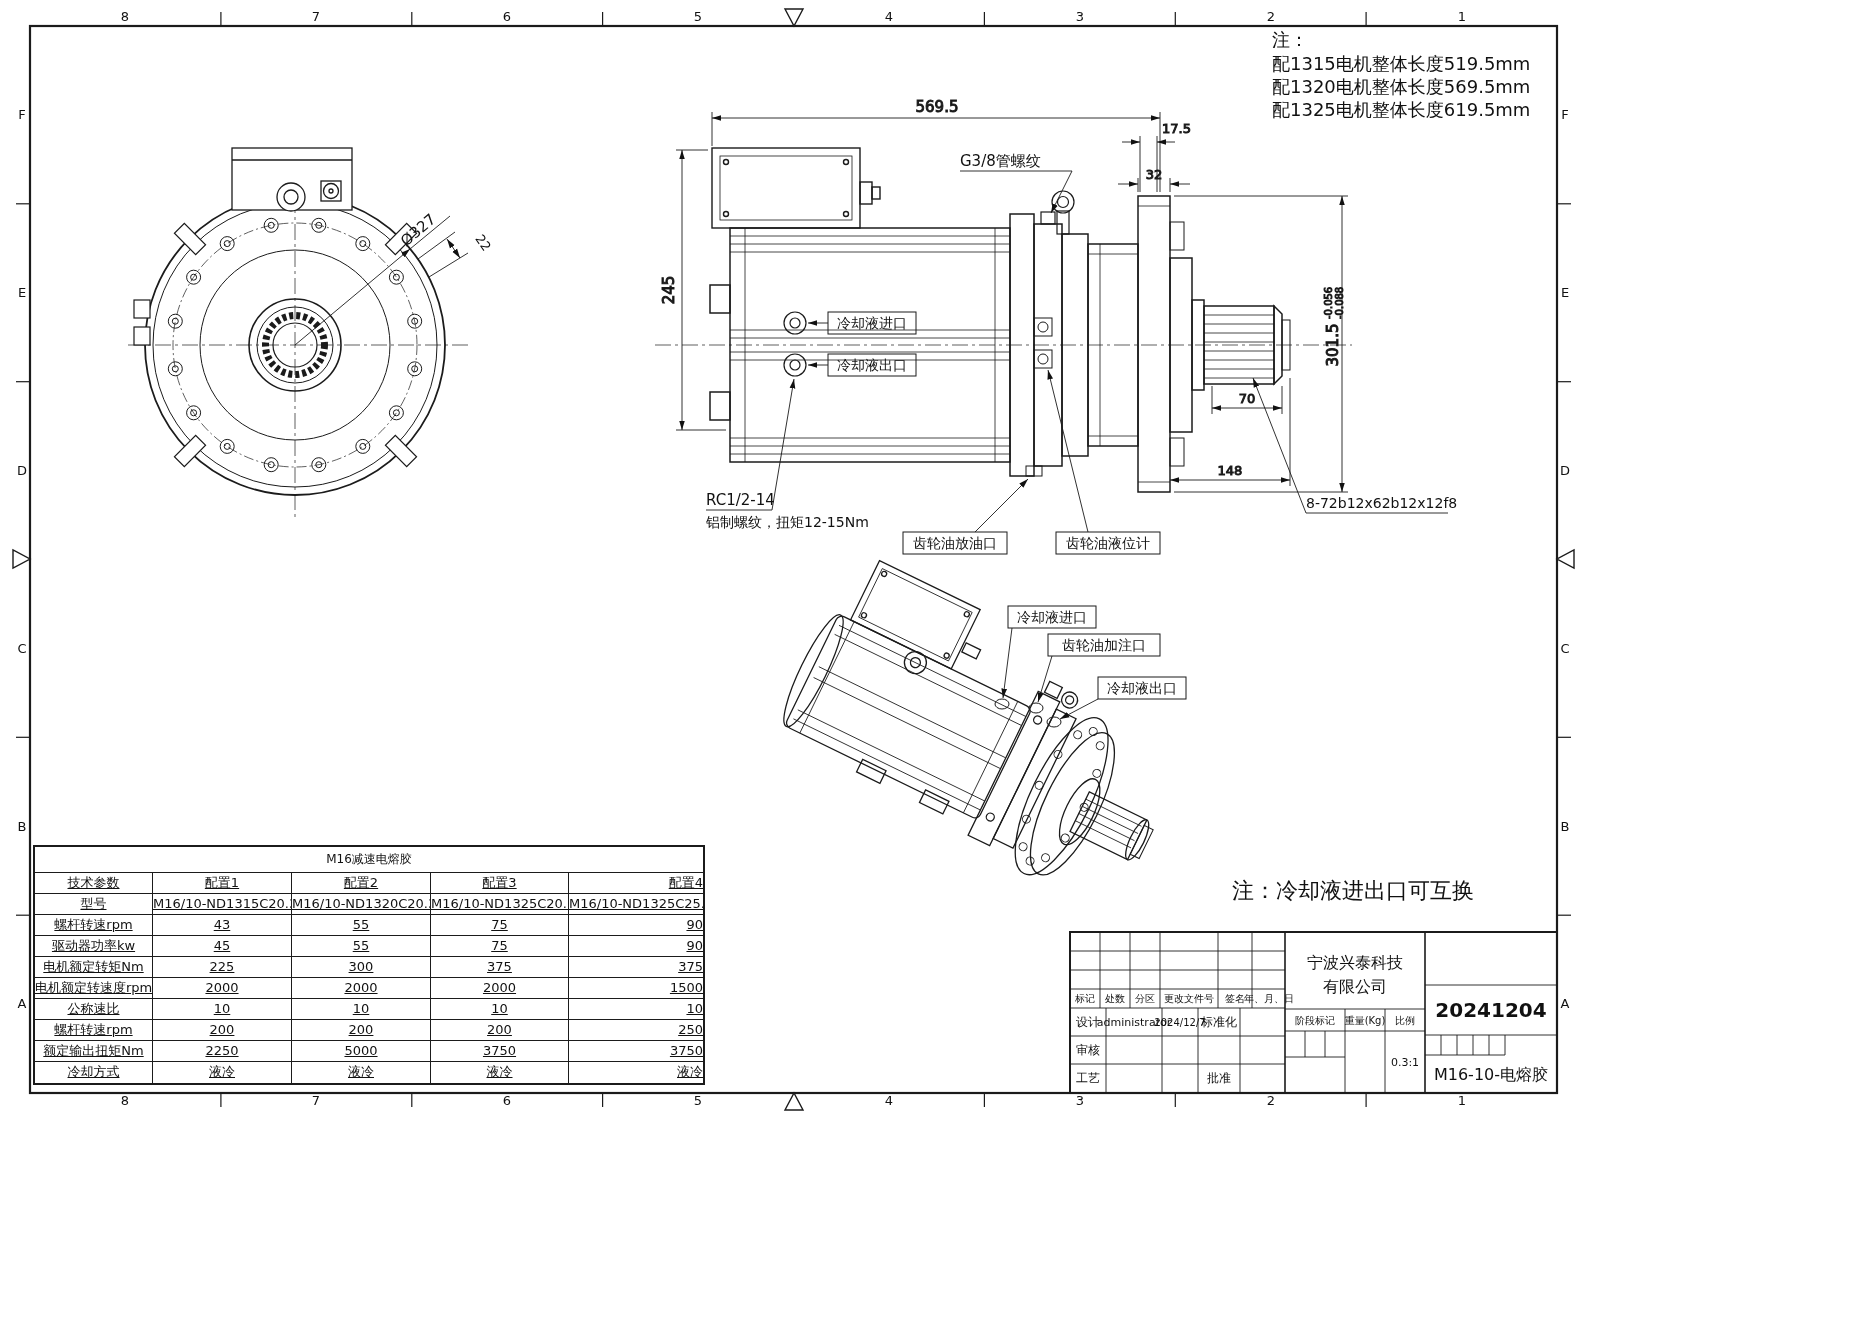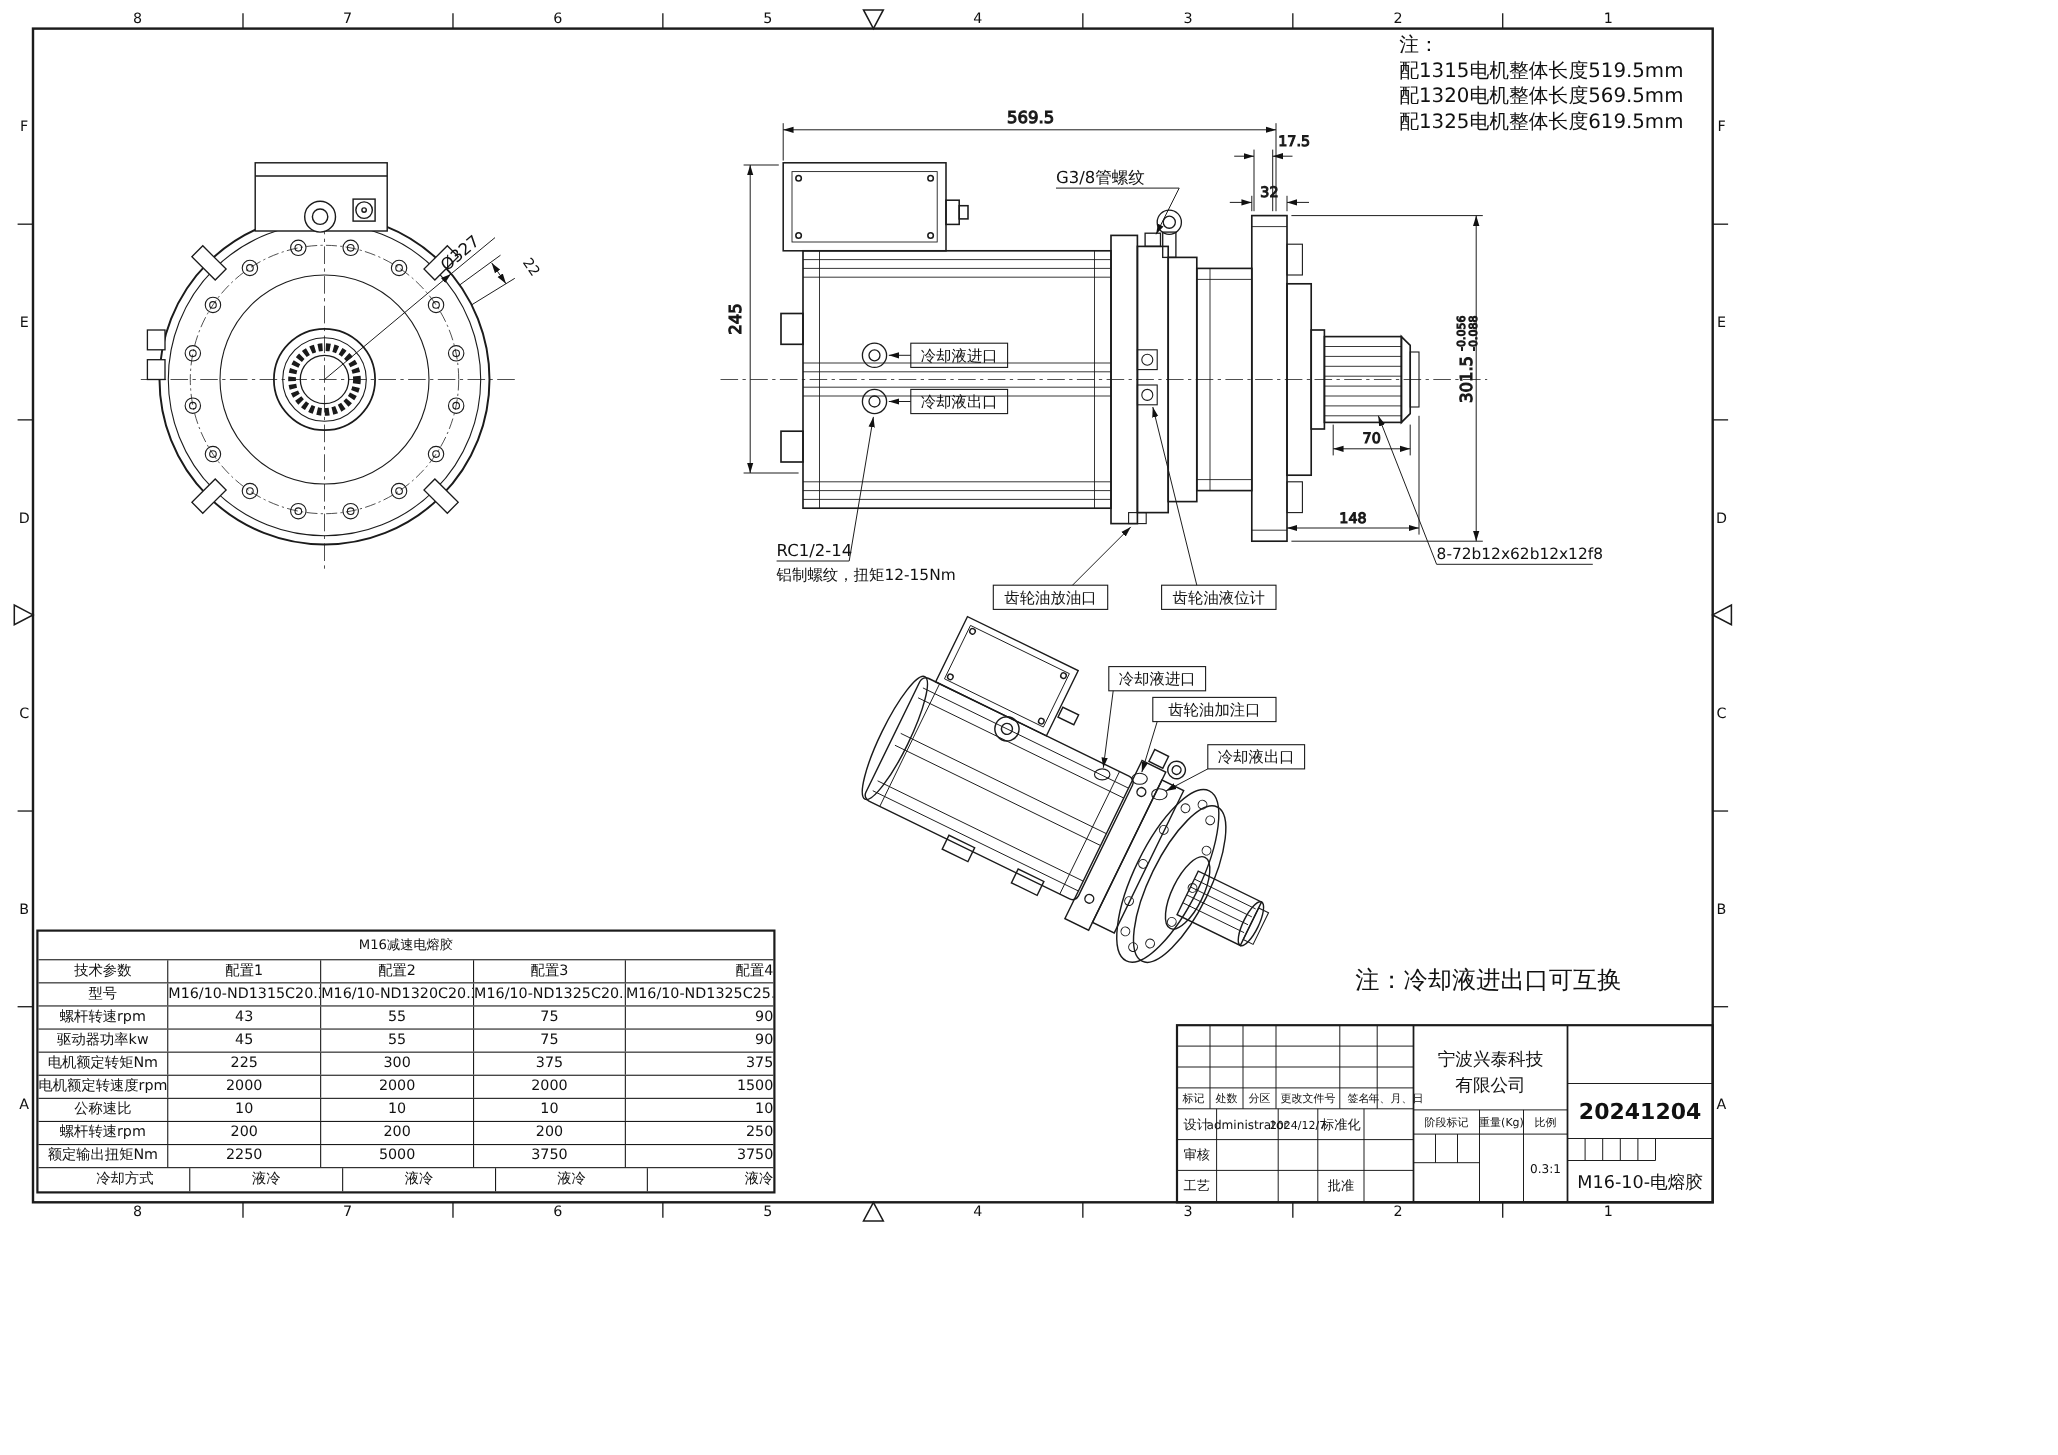--- a/index.html
+++ b/index.html
@@ -19,22 +19,22 @@
   .tb11{font-size:11px;}
   .tb12{font-size:12px;}
   .tb16{font-size:16px;}
   .tb20{font-size:20px;font-weight:bold;}
   .mid{text-anchor:middle;}
   
   .param-table{position:absolute;left:33px;top:845px;width:672px;border:2px solid #1b1b1b;
                background:#fff;box-sizing:border-box;}
   .pt-title{height:25px;line-height:25px;text-align:center;font-size:12px;border-bottom:1px solid #1b1b1b;}
   .pt-row{display:grid;grid-template-columns:118px 139px 139px 138px 1fr;height:21px;box-sizing:border-box;
-          border-bottom:1px solid #1b1b1b;}
-  .pt-row:last-child{border-bottom:none;padding-left:20px;}
+          border-bottom:1px solid #1b1b1b;text-decoration:underline;}
+  .pt-row:last-child{border-bottom:none;}
   .pt-row>div{border-right:1px solid #1b1b1b;text-align:center;font-size:13px;line-height:20px;
               white-space:nowrap;overflow:hidden;}
   .pt-row>div:last-child{border-right:none;text-align:right;}
 </style>
 </head>
 <body>
 
 <div id="page">
 
 <svg width="1871" height="1323" viewBox="0 0 1871 1323">

